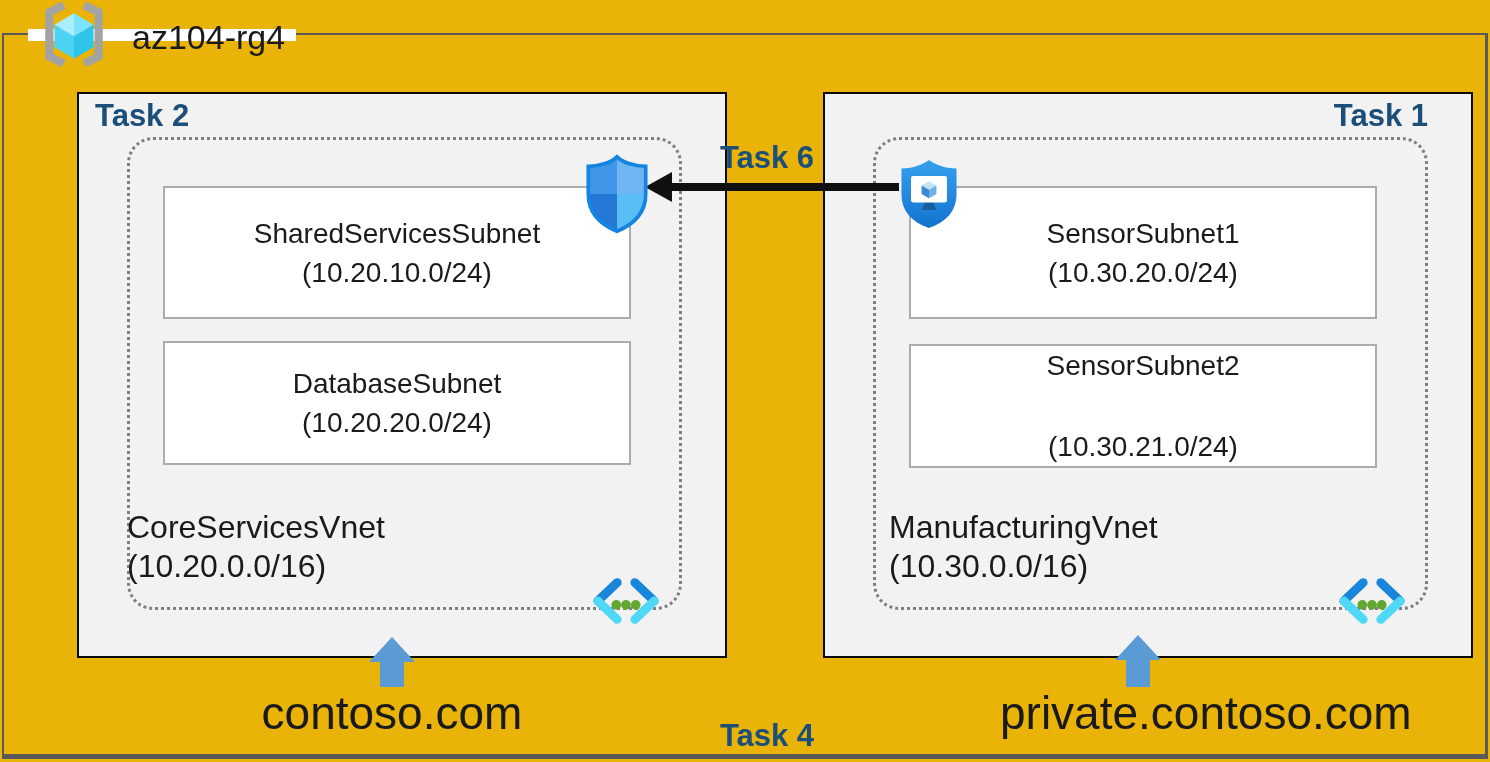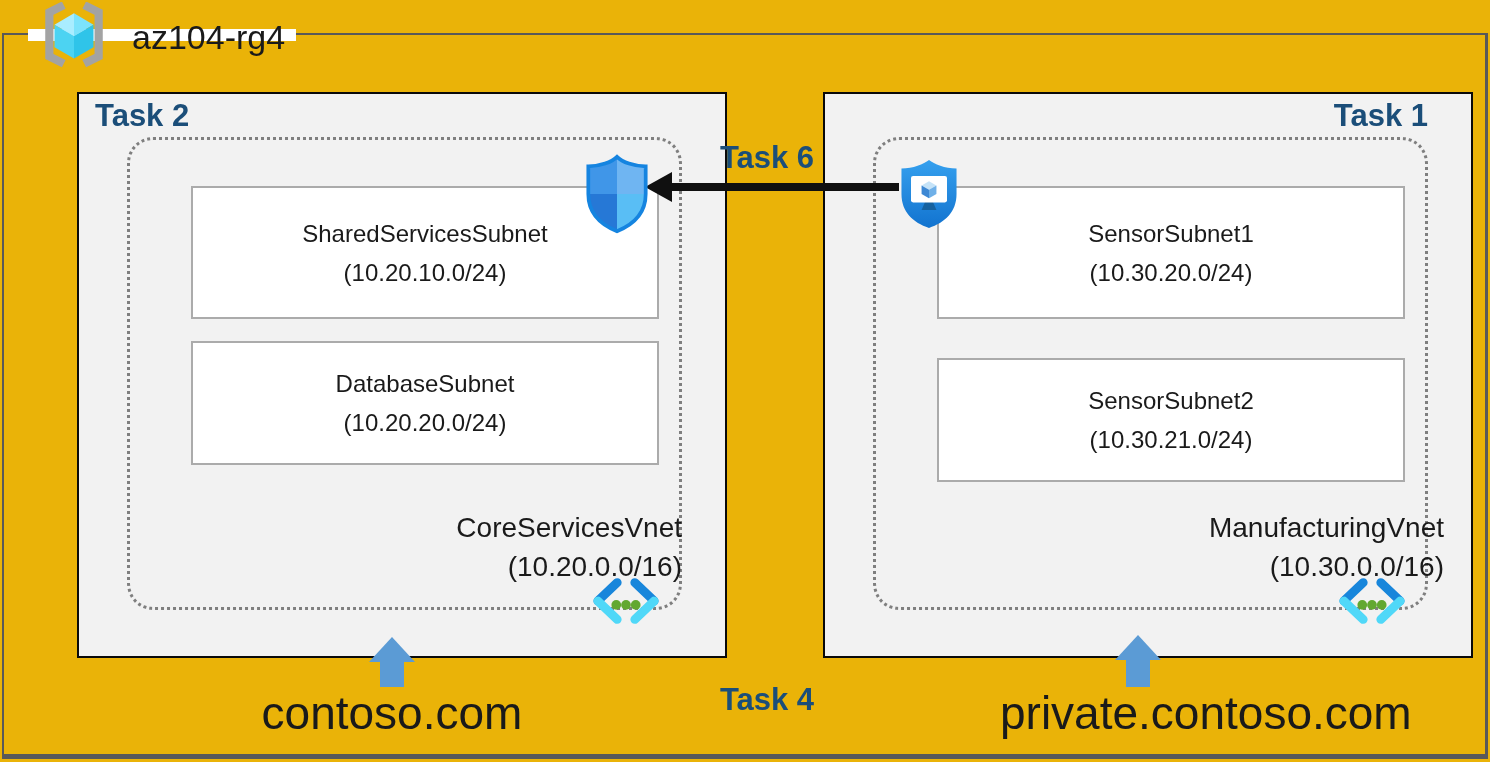--- a/index.html
+++ b/index.html
@@ -21,40 +21,40 @@
     font-size:34px;color:#1a1a1a;z-index:3;white-space:nowrap;
   }
   
   .task-box{background:#f2f2f2;border:2px solid #0a0a0a;z-index:1;}
   .task-box.left{left:77px;top:92px;width:646px;height:562px;}
   .task-box.right{left:823px;top:92px;width:646px;height:562px;}
   .task-label{font-size:31px;font-weight:bold;color:#1b4e79;z-index:4;white-space:nowrap;}
   .task1-label{left:95px;top:98px;}
   .task2-label{left:1220px;top:98px;width:208px;text-align:right;}
   .task3-label{left:690px;top:140px;width:154px;text-align:center;}
-  .task4-label{left:690px;top:682px;width:154px;text-align:center;}
+  .task4-label{left:690px;top:718px;width:154px;text-align:center;}
   
   .vnet-dashed{
     border:3px dotted #7f7f7f;border-radius:26px;z-index:1;
   }
   .vnet-dashed.left{left:127px;top:137px;width:549px;height:467px;}
   .vnet-dashed.right{left:873px;top:137px;width:549px;height:467px;}
   
   .subnet-box{
     background:#ffffff;border:2px solid #ababab;z-index:2;
     display:flex;flex-direction:column;align-items:center;justify-content:center;
-    font-size:24px;line-height:39px;color:#1a1a1a;text-align:center;margin-left:28px;
+    font-size:28px;line-height:39px;color:#1a1a1a;text-align:center;
   }
   .sn-l1{left:163px;top:186px;width:464px;height:129px;}
   .sn-l2{left:163px;top:341px;width:464px;height:120px;}
   .sn-r1{left:909px;top:186px;width:464px;height:129px;}
-  .sn-r2{left:909px;top:358px;width:464px;height:120px;}
+  .sn-r2{left:909px;top:344px;width:464px;height:120px;justify-content:space-between;}
   
   .vnet-name{
-    text-align:right;font-size:28px;line-height:39px;color:#1a1a1a;z-index:2;
+    text-align:left;font-size:32px;line-height:39px;color:#1a1a1a;z-index:2;
   }
   .vnet-name.left{left:127px;top:508px;width:555px;}
   .vnet-name.right{left:889px;top:508px;width:555px;}
   
   .nsg-icon{left:583px;top:154px;z-index:5;}
   .bastion-icon{left:897px;top:158px;z-index:5;}
   .vnet-icon-left{left:591px;top:577px;z-index:5;}
   .vnet-icon-right{left:1337px;top:577px;z-index:5;}
   
   .peer-line{left:671px;top:183px;width:228px;height:8px;background:#101010;z-index:4;}

